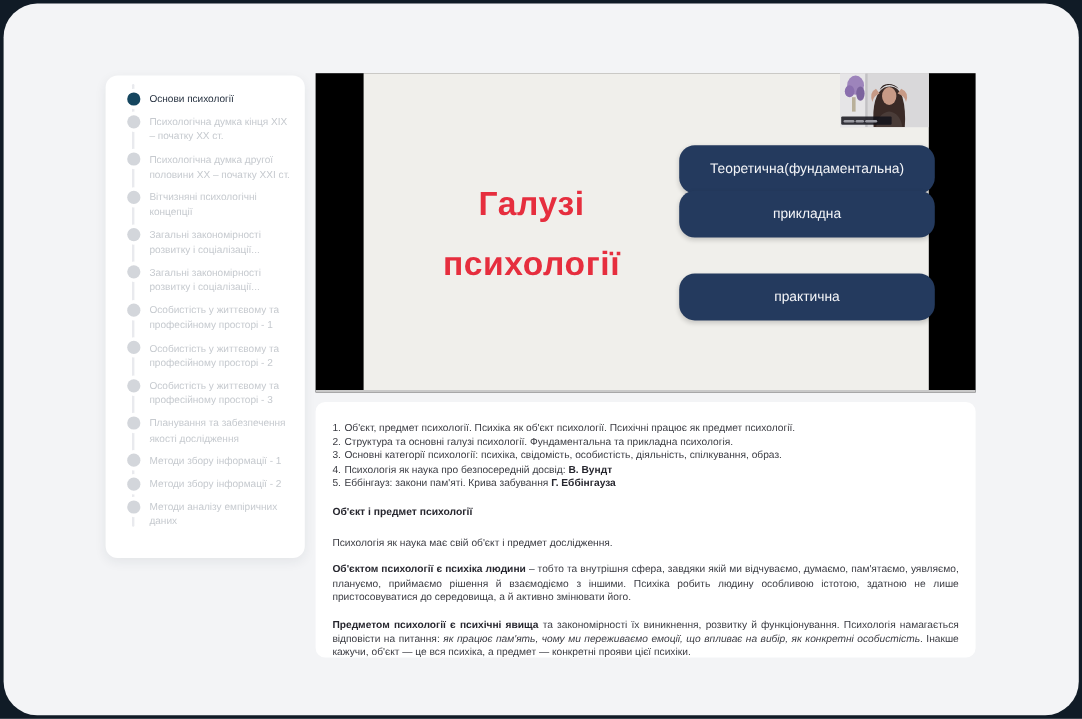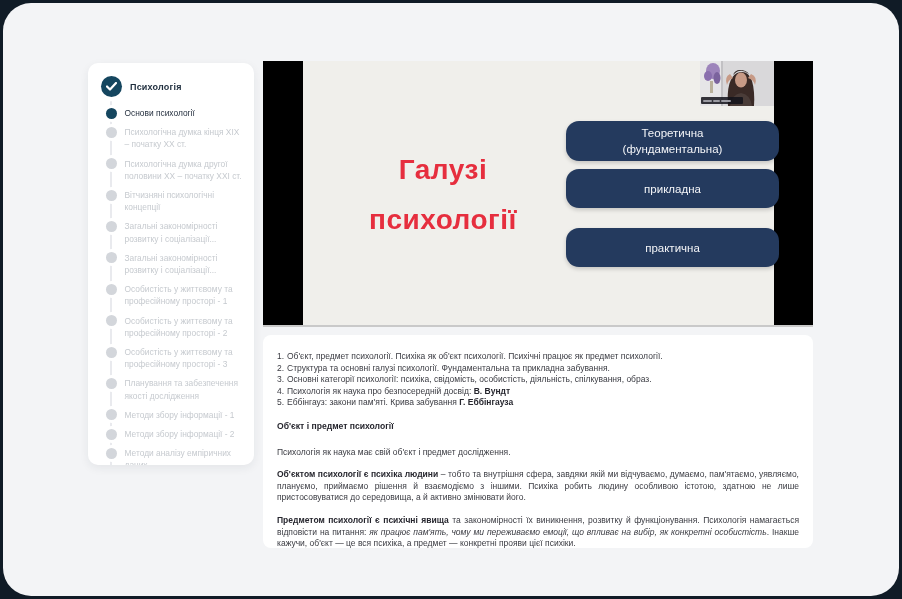--- a/index.html
+++ b/index.html
@@ -53,25 +53,25 @@
     background:#f0efeb;
   }
   .slide-title {
     position:absolute; left:30px; top:84px; width:220px;
     text-align:center; color:#e62e3e; font-weight:bold;
     font-size:28px; line-height:50px; letter-spacing:.5px;
   }
   .pill {
     position:absolute; left:263px; width:213px; background:#243a5e;
     border-radius:13px; color:#f4f5f8; font-size:11.5px; font-weight:500;
-    display:flex; flex-direction:column; align-items:center; justify-content:center;
+    display:flex; flex-direction:row; align-items:center; justify-content:center;
     text-align:center; line-height:16px; box-shadow:0 2px 4px rgba(0,0,0,.18);
   }
   .pill-1 { top:60px;  height:40px; }
-  .pill-2 { top:108px; height:39px; }
+  .pill-2 { top:98px; height:39px; }
   .pill-3 { top:167px; height:39px; }
 
   .webcam {
     position:absolute; left:437px; top:0; width:74px; height:45px;
     overflow:hidden; background:#d8d7d9;
   }
   .nameplate {
     position:absolute; left:1px; bottom:2px; width:42px; height:7px;
     background:rgba(18,18,26,.85); border-radius:1px;
     display:flex; align-items:center; padding:0 2px; gap:1px;
@@ -92,28 +92,20 @@
   .content-heading { font-weight:bold; color:#26262e; margin:12px 0 14px 0; font-size:8.6px; }
   .content-panel p { margin-bottom:11px; }
   .content-panel p.just { text-align:justify; }
 </style>
 </head>
 <body>
 
 <div class="frame">
 
   <aside class="sidebar">
-    <div class="course-header">
-      <span class="check-circle">
-        <svg width="11" height="9" viewBox="0 0 11 9">
-            <path d="M1 4.5 L4 7.5 L10 1" stroke="#fff" stroke-width="2.2" fill="none" stroke-linecap="round" stroke-linejoin="round"></path>
-          </svg>
-      </span>
-      <span class="course-title">Психологія</span>
-    </div>
     <div class="timeline">
       <div class="tl-line"></div>
       <ul class="tl-items">
         <li class="tl-item active">
             <span class="tl-dot"></span>
             <span class="tl-label">Основи психології</span>
           </li>
         <li class="tl-item">
             <span class="tl-dot"></span>
             <span class="tl-label">Психологічна думка кінця XIX – початку XX ст.</span>
@@ -209,21 +201,21 @@
   </div>
 
   <section class="content-panel">
     <div class="topic-list">
       <div class="li">
           <span class="num">1.</span>
           <span><span>Об'єкт, предмет психології. Психіка як об'єкт психології. Психічні працює як предмет психології.</span><b></b></span>
         </div>
       <div class="li">
           <span class="num">2.</span>
-          <span><span>Структура та основні галузі психології. Фундаментальна та прикладна забування.</span><b></b></span>
+          <span><span>Структура та основні галузі психології. Фундаментальна та прикладна психологія.</span><b></b></span>
         </div>
       <div class="li">
           <span class="num">3.</span>
           <span><span>Основні категорії психології: психіка, свідомість, особистість, діяльність, спілкування, образ.</span><b></b></span>
         </div>
       <div class="li">
           <span class="num">4.</span>
           <span><span>Психологія як наука про безпосередній досвід: </span><b>В. Вундт</b></span>
         </div>
       <div class="li">

